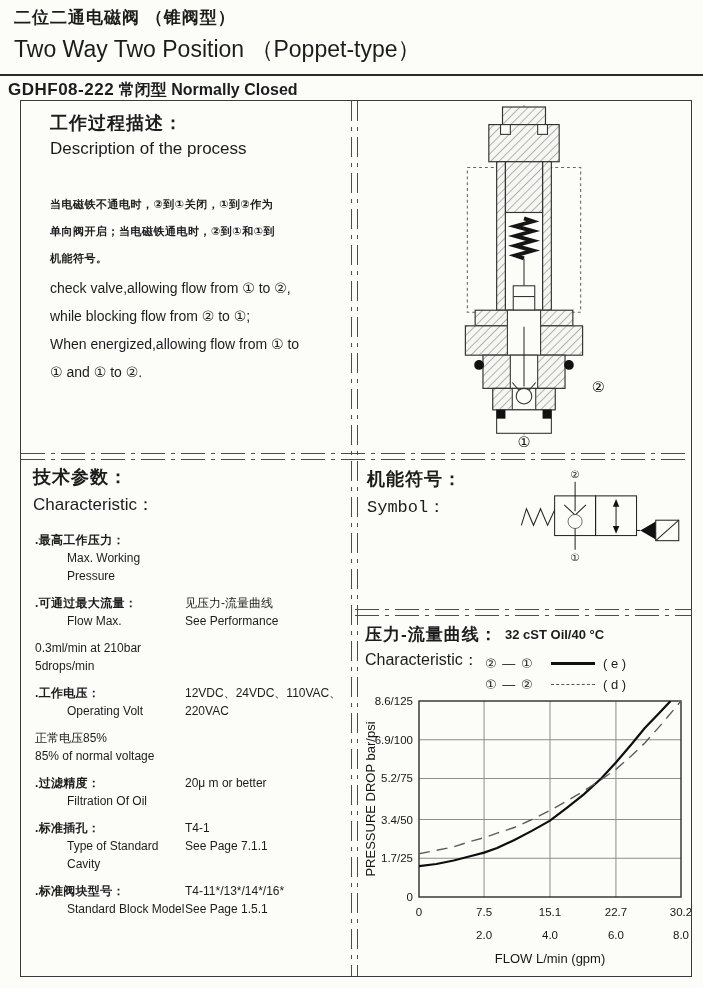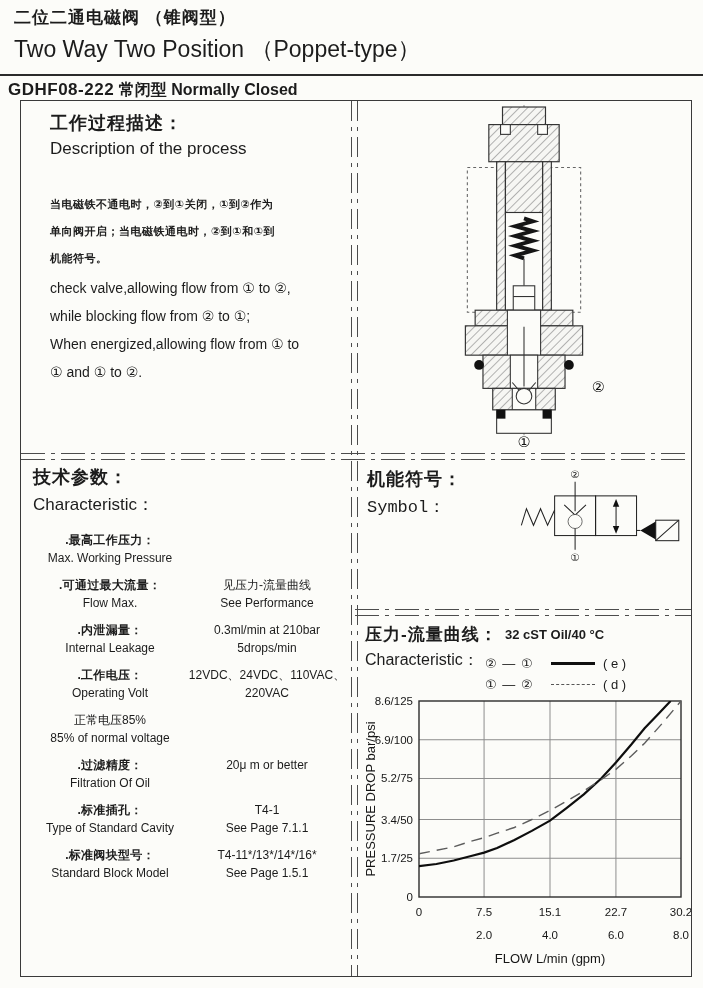--- a/index.html
+++ b/index.html
@@ -36,24 +36,24 @@
   .cell-symbol{left:344px;top:360px;width:322px;height:146px;}
   .cell-chart{left:338px;top:518px;width:330px;height:355px;}
   .h-zh{font-size:18px;font-weight:bold;letter-spacing:1px;}
   .h-en{font-size:17px;margin-top:4px;}
   
   .desc-body{margin-top:32px;}
   .desc-zh div{font-size:11px;font-weight:600;line-height:27px;letter-spacing:.5px;}
   .desc-en{margin-top:2px;}
   .desc-en div{font-size:14px;line-height:28px;}
   
-  .spec-rows{margin-top:10px;text-align:center;}
+  .spec-rows{margin-top:10px;}
   .spec-row{display:grid;grid-template-columns:150px 1fr;padding:5px 0 4px 2px;}
   .spec-label .zh{font-size:12px;font-weight:600;line-height:18px;letter-spacing:.3px;}
-  .spec-label .en{font-size:12px;line-height:18px;}
+  .spec-label .en{font-size:12px;line-height:18px;margin-left:32px;}
   .spec-value div{font-size:12px;line-height:18px;}
   
   .symbol-head{position:absolute;left:2px;top:6px;font-family:Liberation Mono, monospace;}
   .symbol-svg{position:absolute;left:114px;top:8px;}
   
   .ch-title{position:absolute;left:6px;top:4px;}
   .ch-title .h-zh{font-size:17px;}
   .ch-title .h-en{font-size:16px;}
   .ch-cond{position:absolute;left:146px;top:8px;font-size:13px;font-weight:600;}
   .legend{position:absolute;left:126px;top:34px;}
@@ -129,24 +129,20 @@
           <div class="spec-label">
             <div class="zh">.可通过最大流量：</div>
             <div class="en">Flow Max.</div>
           </div>
           <div class="spec-value">
             <div>见压力-流量曲线</div>
             <div>See Performance</div>
           </div>
         </div>
         <div class="spec-row">
-          <div class="spec-label">
-            <div class="zh">.内泄漏量：</div>
-            <div class="en">Internal Leakage</div>
-          </div>
           <div class="spec-value">
             <div>0.3ml/min at 210bar</div>
             <div>5drops/min</div>
           </div>
         </div>
         <div class="spec-row">
           <div class="spec-label">
             <div class="zh">.工作电压：</div>
             <div class="en">Operating Volt</div>
           </div>

